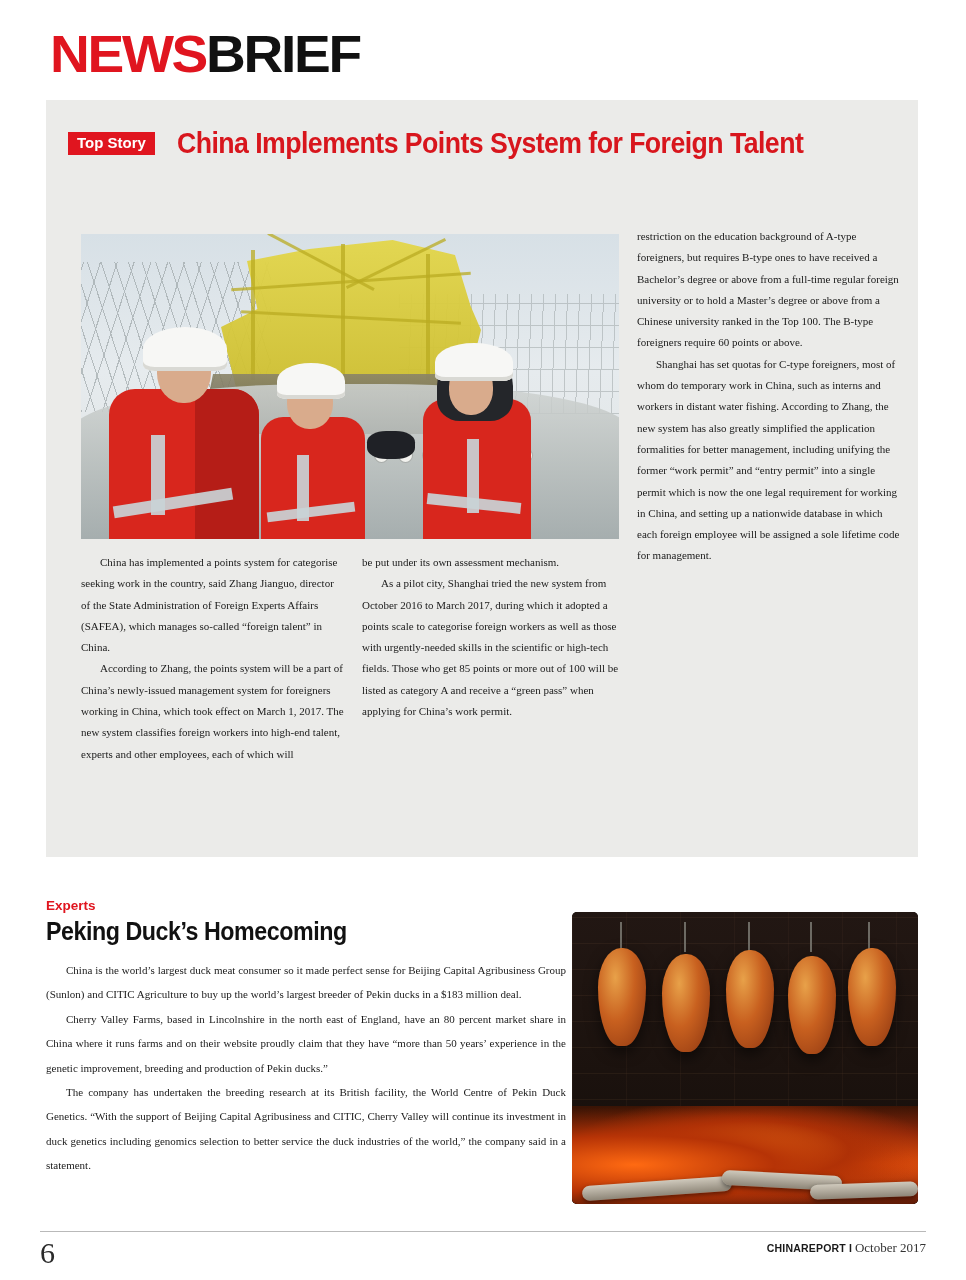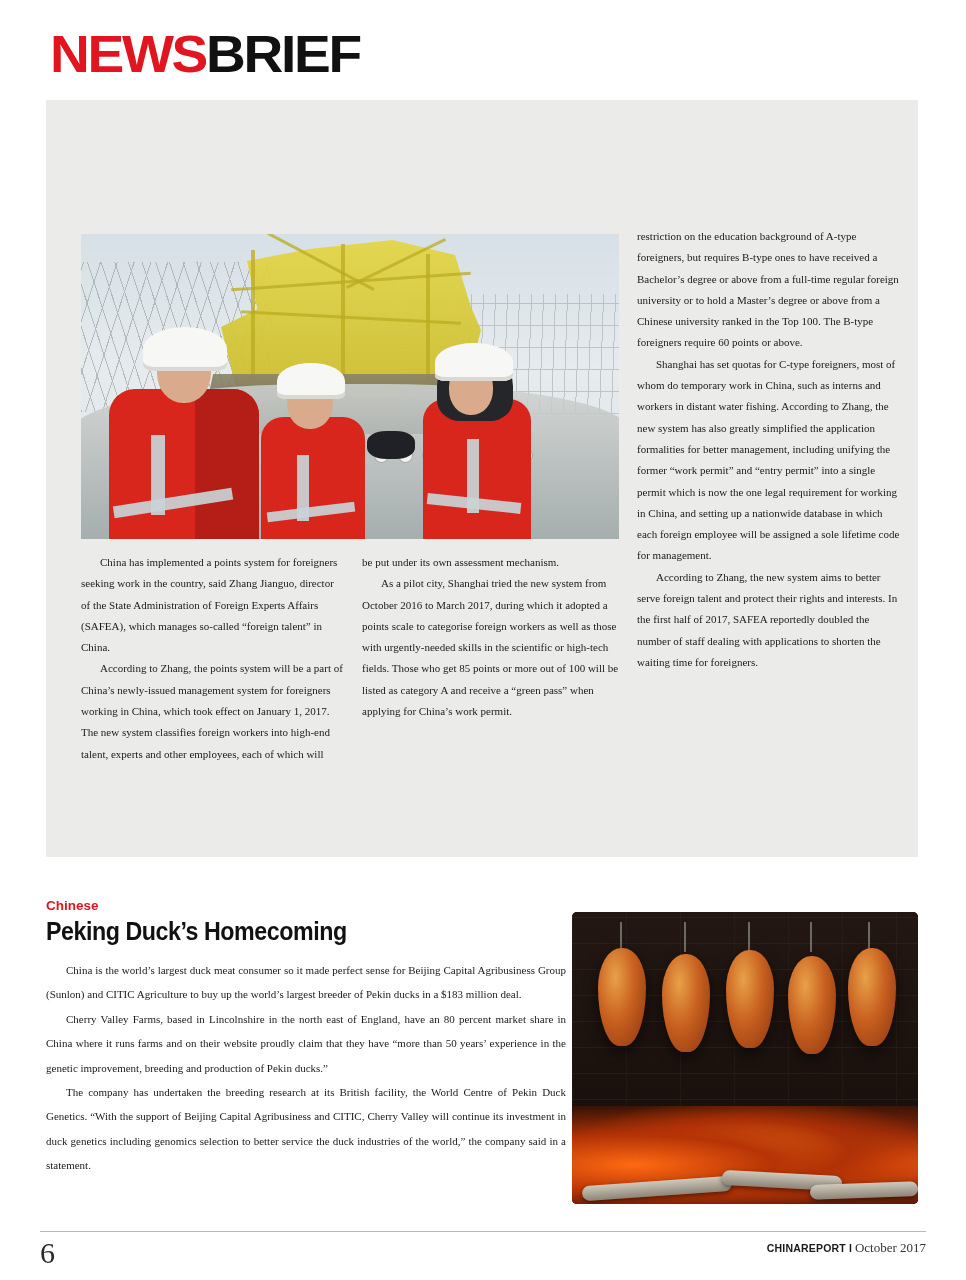--- a/index.html
+++ b/index.html
@@ -200,20 +200,24 @@
 <body>
 
 <div class="page">
 
   <div class="masthead">
     <span class="m-news">NEWS</span><span class="m-brief">BRIEF</span>
   </div>
 
   <div class="top-panel">
 
+    <div class="ts-header">
+      <span class="ts-badge">Top Story</span>
+      <span class="ts-title">China Implements Points System for Foreign Talent</span>
+    </div>
 
     <div class="hero-photo">
       <div class="sky"></div>
       <div class="truss"></div>
       <div class="truss-r"></div>
       <div class="rig"></div>
       <div class="rig-lines">
         <i style="left:10px;top:40px;width:240px;height:3px;transform:rotate(-4deg)"></i>
         <i style="left:20px;top:76px;width:220px;height:3px;transform:rotate(3deg)"></i>
         <i style="left:30px;top:10px;width:4px;height:130px;"></i>
@@ -259,37 +263,36 @@
         <div class="w-stripe" style="left:56px;bottom:26px;width:12px;height:74px;"></div>
         <div class="w-hood" style="left:26px;bottom:118px;width:76px;height:70px;"></div>
         <div class="w-face" style="left:38px;bottom:124px;width:44px;height:52px;"></div>
         <div class="w-glass" style="left:42px;bottom:160px;width:36px;height:9px;"></div>
         <div class="w-hat" style="left:24px;bottom:158px;width:78px;height:38px;"></div>
         <div class="w-glove" style="left:-44px;bottom:80px;width:48px;height:28px;"></div>
       </div>
     </div>
 
     <div class="ts-col ts-col1">
-      <p>China has implemented a points system for foreigners seeking work in the country, said Zhang Jianguo, director of the State Administration of Foreign Experts Affairs (SAFEA), which manages so-called “foreign talent” in China.</p>
-      <p>According to Zhang, the points system will be a part of China’s newly-issued management system for foreigners working in China, which took effect on January 1, 2017. The new system classifies foreign workers into high-end talent, experts and other employees, each of which will</p>
+      <p>China has implemented a points system for categorise seeking work in the country, said Zhang Jianguo, director of the State Administration of Foreign Experts Affairs (SAFEA), which manages so-called “foreign talent” in China.</p>
+      <p>According to Zhang, the points system will be a part of China’s newly-issued management system for foreigners working in China, which took effect on March 1, 2017. The new system classifies foreign workers into high-end talent, experts and other employees, each of which will</p>
     </div>
 
     <div class="ts-col ts-col2">
       <p class="noind">be put under its own assessment mechanism.</p>
       <p>As a pilot city, Shanghai tried the new system from October 2016 to March 2017, during which it adopted a points scale to categorise foreign workers as well as those with urgently-needed skills in the scientific or high-tech fields. Those who get 85 points or more out of 100 will be listed as category A and receive a “green pass” when applying for China’s work permit.</p>
     </div>
 
     <div class="ts-col ts-col3">
       <p class="noind">restriction on the education background of A-type foreigners, but requires B-type ones to have received a Bachelor’s degree or above from a full-time regular foreign university or to hold a Master’s degree or above from a Chinese university ranked in the Top 100. The B-type foreigners require 60 points or above.</p>
       <p>Shanghai has set quotas for C-type foreigners, most of whom do temporary work in China, such as interns and workers in distant water fishing. According to Zhang, the new system has also greatly simplified the application formalities for better management, including unifying the former “work permit” and “entry permit” into a single permit which is now the one legal requirement for working in China, and setting up a nationwide database in which each foreign employee will be assigned a sole lifetime code for management.</p>
-      <p>According to Zhang, the new system aims to better serve foreign talent and protect their rights and interests. In the first half of 2017, SAFEA reportedly doubled the number of staff dealing with applications to shorten the waiting time for foreigners.</p>
-    </div>
-  </div>
-
-  <div class="kicker">Chinese</div>
+    </div>
+  </div>
+
+  <div class="kicker">Experts</div>
   <div class="sub-head">Peking Duck’s Homecoming</div>
 
   <div class="duck-photo">
     <div class="oven-wall"></div>
     <div class="brick"></div>
 
     <div class="hook" style="left:48px;"></div>
     <div class="hook" style="left:112px;"></div>
     <div class="hook" style="left:176px;"></div>
     <div class="hook" style="left:238px;"></div>

